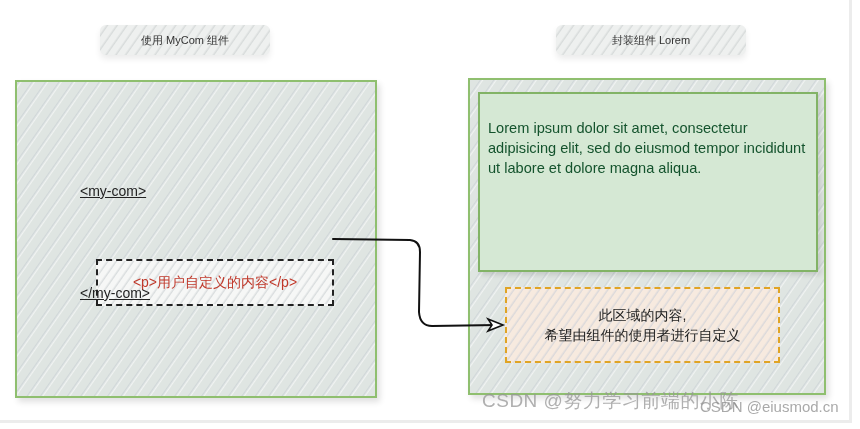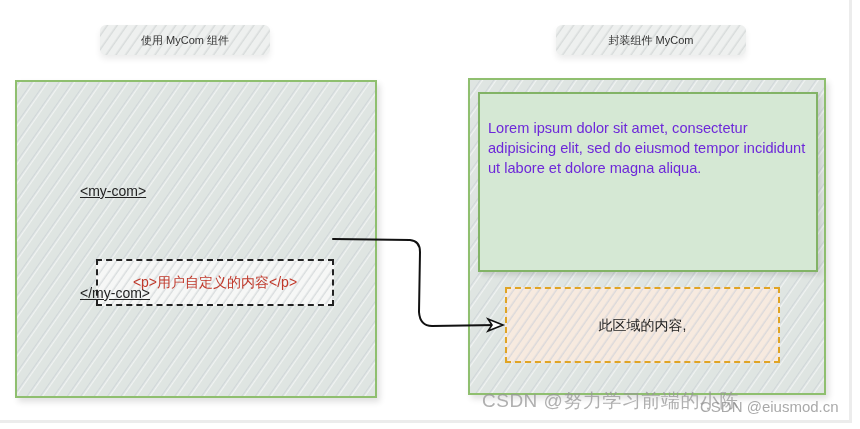--- a/index.html
+++ b/index.html
@@ -55,21 +55,21 @@
   .card {
     position: absolute; box-sizing: border-box;
     background: #d5e8d4; border: 2px solid #82b366;
     box-shadow: 3px 3px 5px rgba(0,0,0,0.12);
     padding: 6px 8px;
   }
   .card h1 {
     margin: 0; font-size: 32px; font-weight: bold; color: #111; line-height: 40px;
   }
   .card p {
-    margin: 18px 0 0 0; font-size: 14.6px; line-height: 20px; color: #6d28d9;
+    margin: 18px 0 0 0; font-size: 14.6px; line-height: 20px; color: #14532d;
   }
   .custom-box {
     position: absolute; box-sizing: border-box;
     border: 2px dashed #e0a424;
     background-color: #f7eadf;
     background-image: repeating-linear-gradient(-55deg,
       rgba(255,255,255,0) 0px, rgba(255,255,255,0) 4px,
       rgba(200,205,215,0.6) 5px, rgba(255,255,255,0) 7px);
     font-size: 14px; color: #222; text-align: center; line-height: 20px;
     display: flex; flex-direction: column; align-items: center; justify-content: center;
@@ -95,30 +95,31 @@
 <div class="panel hatch" style="left:15px; top:80px; width:362px; height:318px;"></div>
 
 <div class="code" style="left:80px; top:183px;">&lt;my-com&gt;</div>
 
 <div class="slot-box" style="left:96px; top:215px; width:238px; height:47px;margin-top:44px;">
   <span>&lt;p&gt;用户自定义的内容&lt;/p&gt;</span>
 </div>
 
 <div class="code" style="left:80px; top:285px;">&lt;/my-com&gt;</div>
 
-<div class="title-pill" style="left:556px; top:25px; width:190px;">封装组件 MyCom</div>
+<div class="title-pill" style="left:556px; top:25px; width:190px;">封装组件 Lorem</div>
 
 <div class="panel hatch" style="left:468px; top:78px; width:358px; height:317px;"></div>
 
 <div class="card" style="left:478px; top:92px; width:340px; height:180px;">
   <p>Lorem ipsum dolor sit amet, consectetur adipisicing elit, sed do eiusmod tempor incididunt ut labore et dolore magna aliqua.</p>
 </div>
 
 <div class="custom-box" style="left:505px; top:287px; width:275px; height:76px;">
   <span>此区域的内容,</span>
+  <span>希望由组件的使用者进行自定义</span>
 </div>
 
 <svg class="arrow" width="860" height="429">
   <path d="M333 239 L410 240 Q420 241 420 252 L419 312 Q420 326 432 326 L497 325" fill="none" stroke="#111" stroke-width="2" stroke-linecap="round"></path>
   <path d="M488 319 L503 325 L488 331 L492 325 Z" fill="#fff" stroke="#111" stroke-width="1.6"></path>
 </svg>
 
 <div class="watermark">CSDN @努力学习前端的小陈</div>
 <div class="watermark-small">CSDN @eiusmod.cn</div>
 

